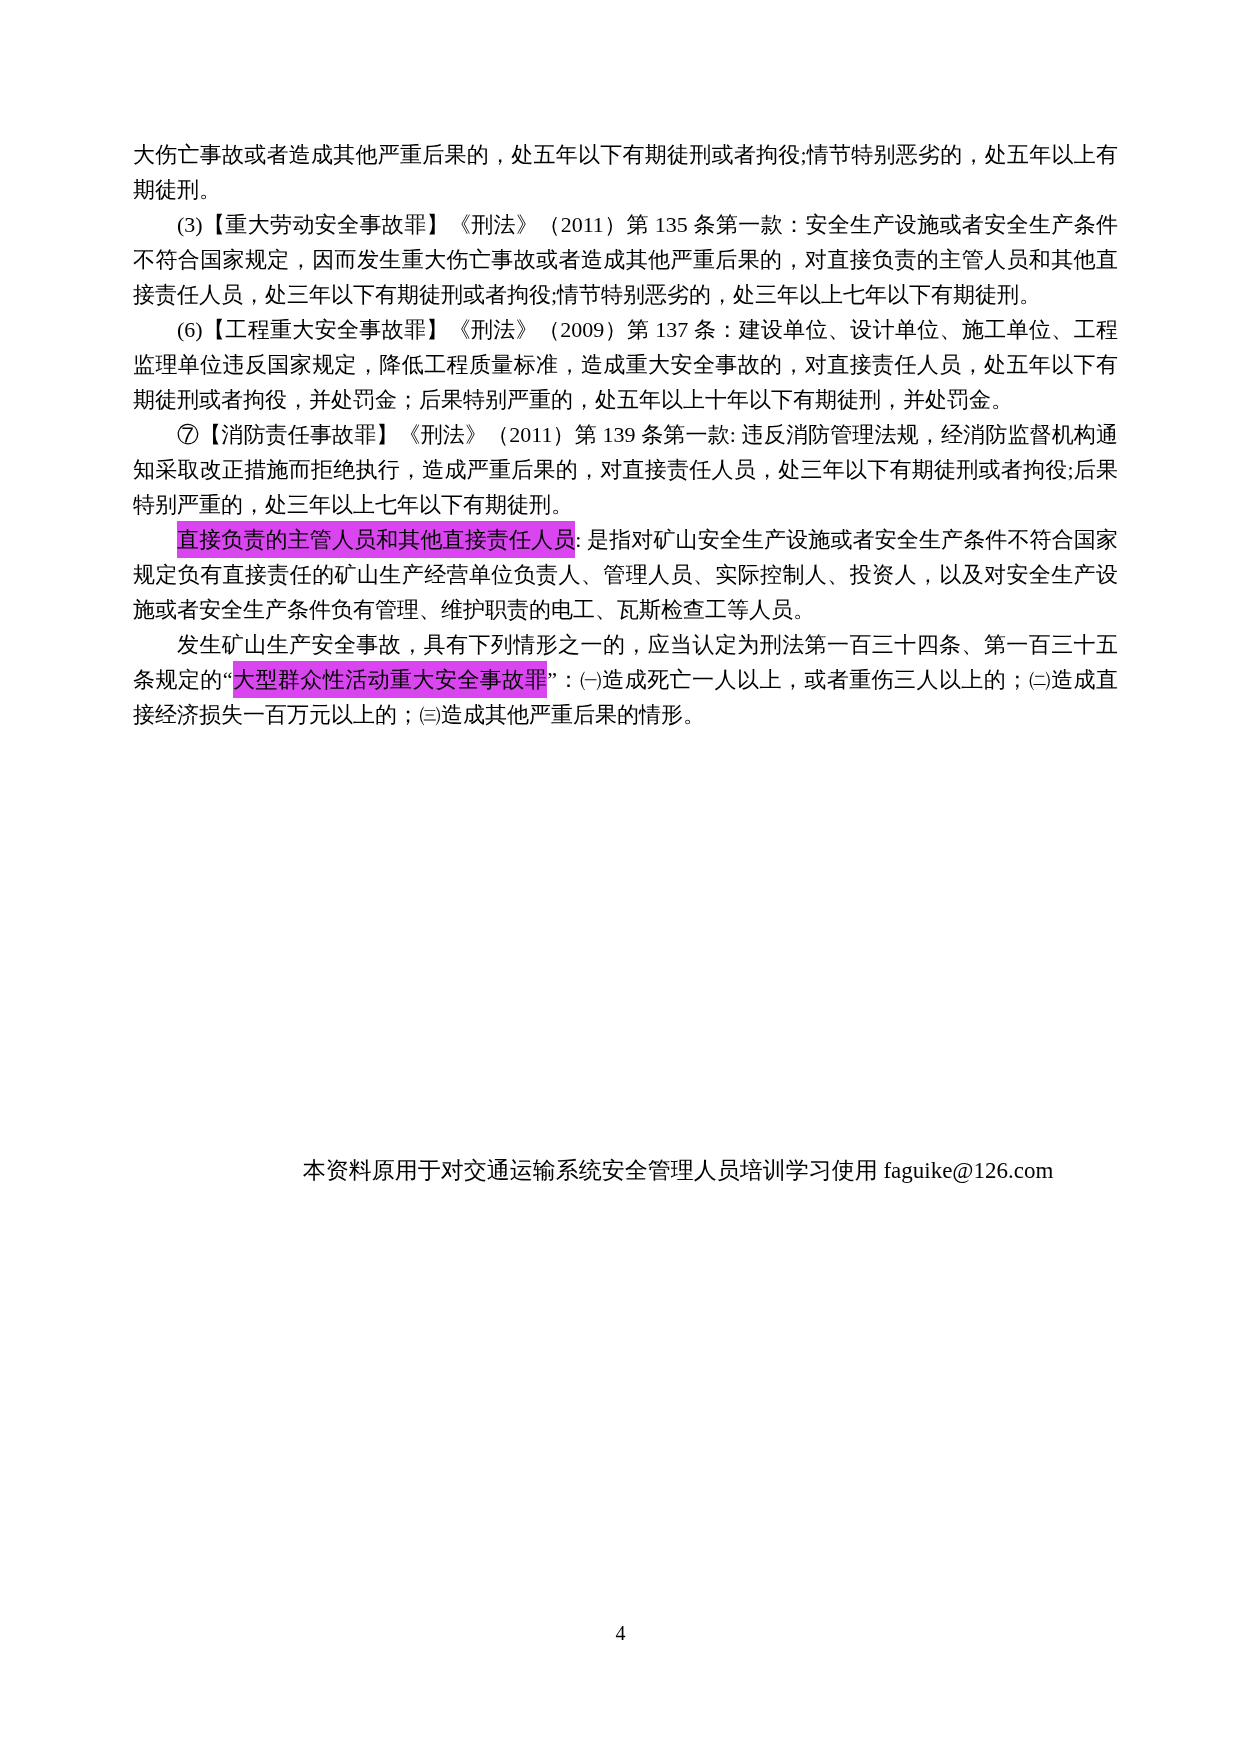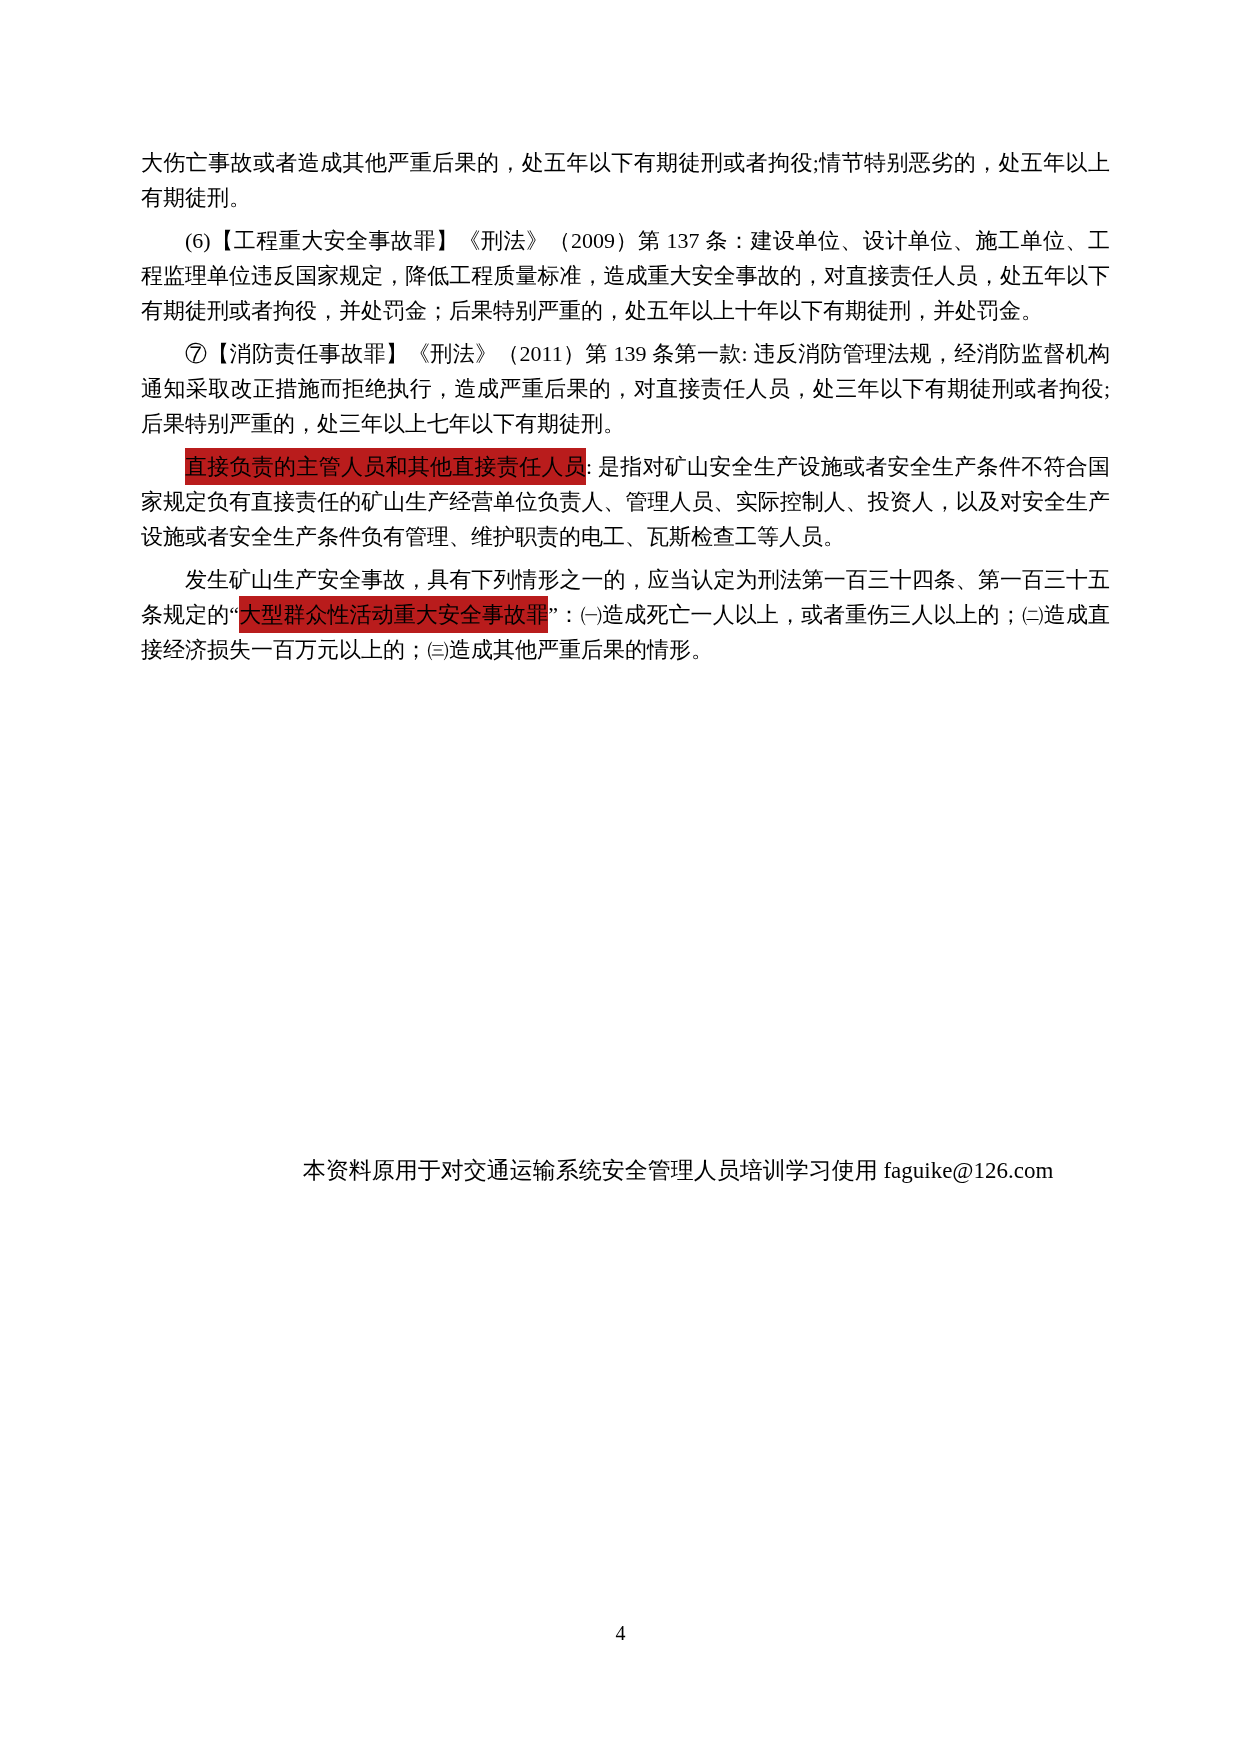--- a/index.html
+++ b/index.html
@@ -17,24 +17,24 @@
   .content {
     position: absolute;
     left: 133px;
     top: 137px;
     width: 985px;
     font-size: 22px;
     line-height: 35px;
     text-align: justify;
     text-justify: inter-character;
   }
-  .para { margin: 8px; padding: 0; }
+  .para { margin: 0; padding: 0; }
   .para.indent { text-indent: 2em; }
   .hl {
-    background: #b91c1c;
+    background: #d946ef;
     padding: 6px 0;
   }
   .footer {
     position: absolute;
     top: 1156px;
     left: 115px;
     right: 0;
     text-align: center;
     font-size: 23px;
     line-height: 30px;
@@ -52,20 +52,21 @@
 </style>
 </head>
 <body>
 
 <div class="page">
 
   <div class="content">
 
     <p class="para"><span>大伤亡事故或者造成其他严重后果的，处五年以下有期徒刑或者拘役;情节特别恶劣的，处五年以上有期徒刑。</span></p>
 
+    <p class="para indent"><span>(3)【重大劳动安全事故罪】《刑法》（2011）第 135 条第一款：安全生产设施或者安全生产条件不符合国家规定，因而发生重大伤亡事故或者造成其他严重后果的，对直接负责的主管人员和其他直接责任人员，处三年以下有期徒刑或者拘役;情节特别恶劣的，处三年以上七年以下有期徒刑。</span></p>
 
 
 
     <p class="para indent"><span>(6)【工程重大安全事故罪】《刑法》（2009）第 137 条：建设单位、设计单位、施工单位、工程监理单位违反国家规定，降低工程质量标准，造成重大安全事故的，对直接责任人员，处五年以下有期徒刑或者拘役，并处罚金；后果特别严重的，处五年以上十年以下有期徒刑，并处罚金。</span></p>
 
     <p class="para indent"><span>⑦【消防责任事故罪】《刑法》（2011）第 139 条第一款: 违反消防管理法规，经消防监督机构通知采取改正措施而拒绝执行，造成严重后果的，对直接责任人员，处三年以下有期徒刑或者拘役;后果特别严重的，处三年以上七年以下有期徒刑。</span></p>
 
 
 
     <p class="para indent"><span class="hl">直接负责的主管人员和其他直接责任人员</span><span>: 是指对矿山安全生产设施或者安全生产条件不符合国家规定负有直接责任的矿山生产经营单位负责人、管理人员、实际控制人、投资人，以及对安全生产设施或者安全生产条件负有管理、维护职责的电工、瓦斯检查工等人员。</span></p>

